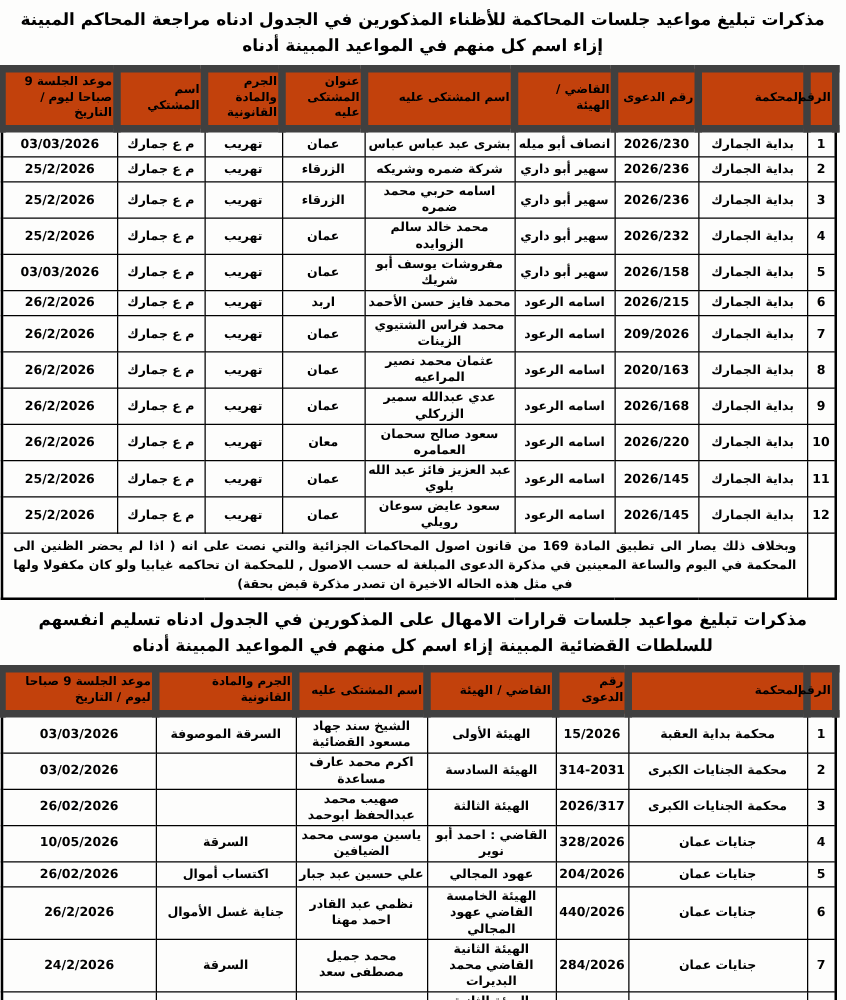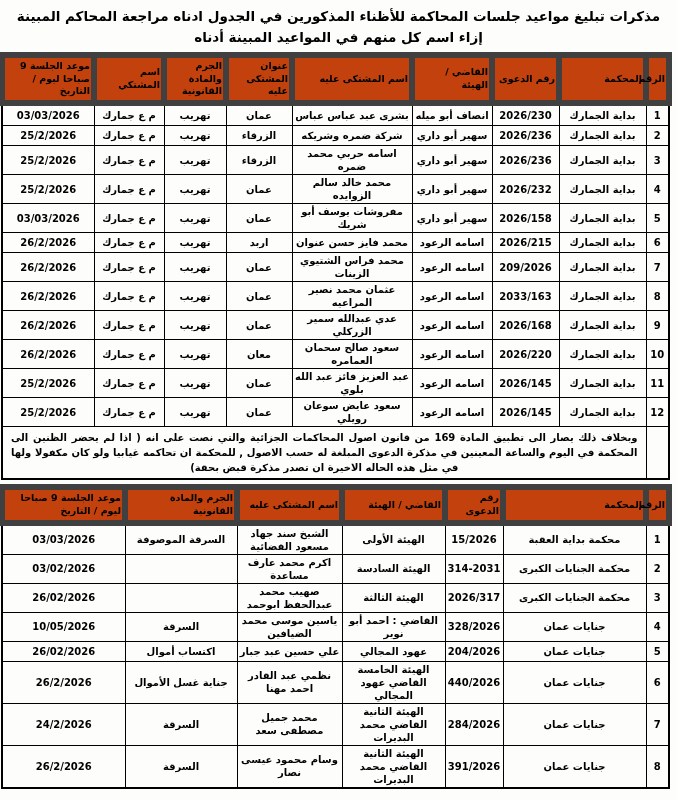--- a/index.html
+++ b/index.html
@@ -120,41 +120,41 @@
           <td>عمان</td>
           <td>تهريب</td>
           <td>م ع جمارك</td>
           <td>03/03/2026</td>
         </tr>
         <tr>
           <td>6</td>
           <td>بداية الجمارك</td>
           <td>2026/215</td>
           <td>اسامه الرعود</td>
-          <td>محمد فايز حسن عنوان</td>
+          <td>محمد فايز حسن الأحمد</td>
           <td>اربد</td>
           <td>تهريب</td>
           <td>م ع جمارك</td>
           <td>26/2/2026</td>
         </tr>
         <tr>
           <td>7</td>
           <td>بداية الجمارك</td>
           <td>209/2026</td>
           <td>اسامه الرعود</td>
           <td>محمد فراس الشتيوي الزينات</td>
           <td>عمان</td>
           <td>تهريب</td>
           <td>م ع جمارك</td>
           <td>26/2/2026</td>
         </tr>
         <tr>
           <td>8</td>
           <td>بداية الجمارك</td>
-          <td>2033/163</td>
+          <td>2020/163</td>
           <td>اسامه الرعود</td>
           <td>عثمان محمد نصير المراعيه</td>
           <td>عمان</td>
           <td>تهريب</td>
           <td>م ع جمارك</td>
           <td>26/2/2026</td>
         </tr>
         <tr>
           <td>9</td>
           <td>بداية الجمارك</td>
@@ -203,20 +203,21 @@
     <tbody>
       <tr>
         <td></td>
         <td class="note" colspan="8">وبخلاف ذلك يصار الى تطبيق المادة 169 من قانون اصول المحاكمات الجزائية والتي نصت على انه ( اذا لم يحضر الظنين الى المحكمة في اليوم والساعة المعينين في مذكرة الدعوى المبلغة له حسب الاصول , للمحكمة ان تحاكمه غيابيا ولو كان مكفولا ولها في مثل هذه الحاله الاخيرة ان تصدر مذكرة قبض بحقة)</td>
       </tr>
     </tbody>
   </table>
 
   <div class="spacer"></div>
 
+  <div class="title">مذكرات تبليغ مواعيد جلسات قرارات الامهال على المذكورين في الجدول ادناه تسليم انفسهم للسلطات القضائية المبينة إزاء اسم كل منهم في المواعيد المبينة أدناه</div>
 
   <table class="t">
     <colgroup>
       <col style="width:23px">
         <col style="width:143px">
         <col style="width:58px">
       <col style="width:103px">
         <col style="width:105px">
         <col style="width:112px">
       <col style="width:123px">

